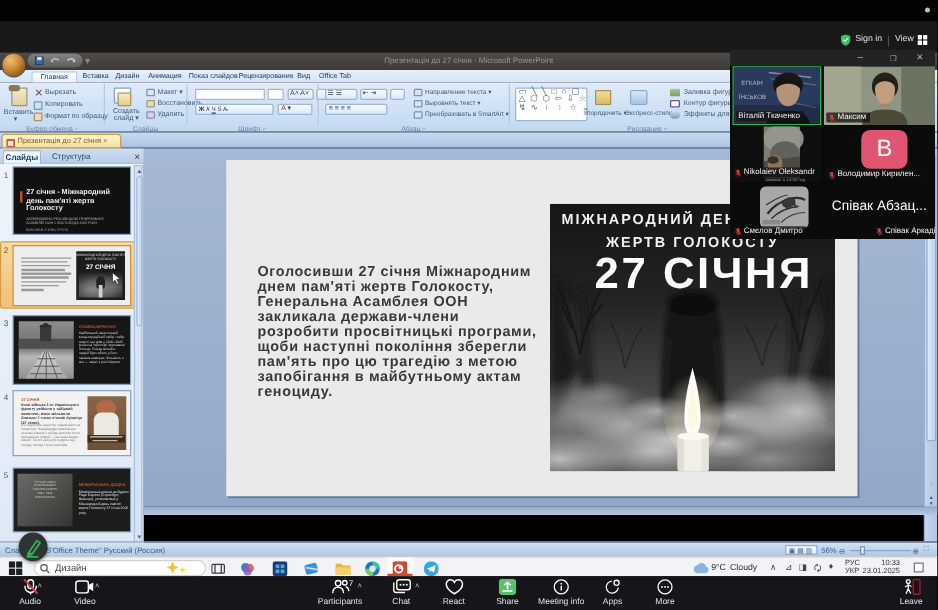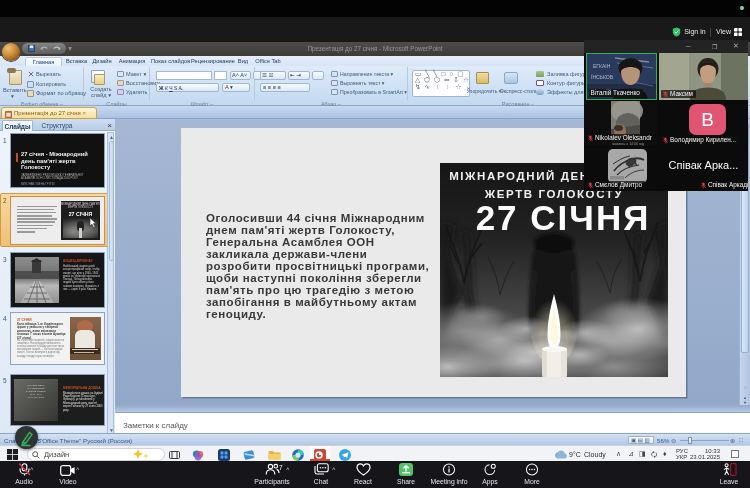--- a/index.html
+++ b/index.html
@@ -286,21 +286,21 @@
     </div>
     <div id="lscroll">
         <div style="position:absolute;top:1px;left:1px;font-size:5px;color:#4a6a96;">▲</div>
         <div class="sthumb"></div>
         <div style="position:absolute;bottom:1px;left:1px;font-size:5px;color:#4a6a96;">▼</div>
       </div>
   </div>
 
   <div class="abs" id="canvas">
     <div id="slide">
-      <div id="slidetext">Оголосивши 44 січня Міжнародним днем пам'яті жертв Голокосту, Генеральна Асамблея ООН закликала держави-члени розробити просвітницькі програми, щоби наступні покоління зберегли пам'ять про цю трагедію з метою запобігання в майбутньому актам геноциду.</div>
+      <div id="slidetext">Оголосивши 27 січня Міжнародним днем пам'яті жертв Голокосту, Генеральна Асамблея ООН закликала держави-члени розробити просвітницькі програми, щоби наступні покоління зберегли пам'ять про цю трагедію з метою запобігання в майбутньому актам геноциду.</div>
       <div id="slideimg" style="position:absolute;left:259px;top:35.5px;width:228px;height:214px;">
         <svg width="228" height="214" viewBox="0 0 228 214">
           <defs>
             <filter id="soft" x="-30%" y="-30%" width="160%" height="160%">
                 <feGaussianBlur stdDeviation="1.6"></feGaussianBlur>
               </filter>
             <filter id="soft2" x="-40%" y="-40%" width="180%" height="180%">
                 <feGaussianBlur stdDeviation="3"></feGaussianBlur>
               </filter>
             <linearGradient id="sky" x1="0" y1="0" x2="0" y2="1">
@@ -370,23 +370,20 @@
           <text x="123" y="67" text-anchor="middle" font-family="Liberation Sans,sans-serif" font-size="35" font-weight="bold" letter-spacing="2" fill="#fcfcfc">27 СІЧНЯ</text>
         </svg>
       </div>
     </div>
   </div>
   <div class="abs" id="vscroll">
     <div style="position:absolute;left:1px;top:4px;width:8px;height:230px;background:linear-gradient(90deg,#dce8f6,#bfd2ea);border:1px solid #93aed2;border-radius:2px;"></div>
     <div style="position:absolute;left:2px;top:266px;width:6px;font-size:4px;color:#3a5a86;line-height:5px;text-align:center;">⁞<br><br>▲<br>▼</div>
   </div>
   <div class="abs" id="splitter"></div>
-  <div class="abs" id="notes">
-      <span>Заметки к слайду</span>
-    </div>
   <div class="abs" id="statusbar">
     <span style="position:absolute;left:4px;top:3px;">Слайд 2 из 5</span>
     <span style="position:absolute;left:40px;top:3px;">"Office Theme"</span>
     <span style="position:absolute;left:83px;top:3px;">Русский (Россия)</span>
     <div style="position:absolute;left:628px;top:2px;width:26px;height:8px;background:linear-gradient(#fdfeff,#dbe8f5);border:1px solid #98aecb;border-radius:1px;"></div>
     <span style="position:absolute;left:631px;top:3px;font-size:5.5px;color:#4a6088;">▣ ▤ ▥</span>
     <span style="position:absolute;left:657px;top:3px;">56%</span>
     <span style="position:absolute;left:671px;top:2.5px;color:#4a6088;">⊖</span>
     <div style="position:absolute;left:680px;top:5.5px;width:49px;height:1.5px;background:#8aa2c4;"></div>
     <div style="position:absolute;left:688px;top:2.5px;width:4px;height:7px;background:linear-gradient(#fdfeff,#cfe0f0);border:1px solid #7a94b8;"></div>
@@ -654,21 +651,21 @@
         </g>
         <rect x="2" y="27" width="14" height="3.5" fill="#818181" opacity="0.8"></rect>
       </svg>
       <div class="vname"><svg class="redmic" viewBox="0 0 6 8">
             <rect x="1.8" y="0.5" width="2.4" height="4" rx="1.2" fill="#e04040"></rect>
             <path d="M0.8 3.5 A2.2 2.2 0 0 0 5.2 3.5 M3 6 V7.5" stroke="#e04040" stroke-width="0.7" fill="none"></path>
             <path d="M0.5 0.5 L5.5 7" stroke="#e04040" stroke-width="0.8"></path>
           </svg>Смєлов Дмитро</div>
     </div>
     <div class="vcell" style="left:75px;top:107px;width:89px;height:44px;">
-      <div style="position:absolute;left:0;top:12px;width:89px;text-align:center;color:#fafafa;font-size:11px;">Співак Арка...</div>
+      <div style="position:absolute;left:0;top:12px;width:89px;text-align:center;color:#fafafa;font-size:11px;">Співак Абзац...</div>
       <div class="vname" style="left:40px;"><svg class="redmic" viewBox="0 0 6 8">
             <rect x="1.8" y="0.5" width="2.4" height="4" rx="1.2" fill="#e04040"></rect>
             <path d="M0.8 3.5 A2.2 2.2 0 0 0 5.2 3.5 M3 6 V7.5" stroke="#e04040" stroke-width="0.7" fill="none"></path>
             <path d="M0.5 0.5 L5.5 7" stroke="#e04040" stroke-width="0.8"></path>
           </svg>Співак Аркадій</div>
     </div>
   </div>
   <div class="abs" id="pencil">
     <svg width="23" height="23" viewBox="0 0 23 23">
         <g stroke="#35b05a" stroke-width="1.4" fill="none" stroke-linecap="round">

